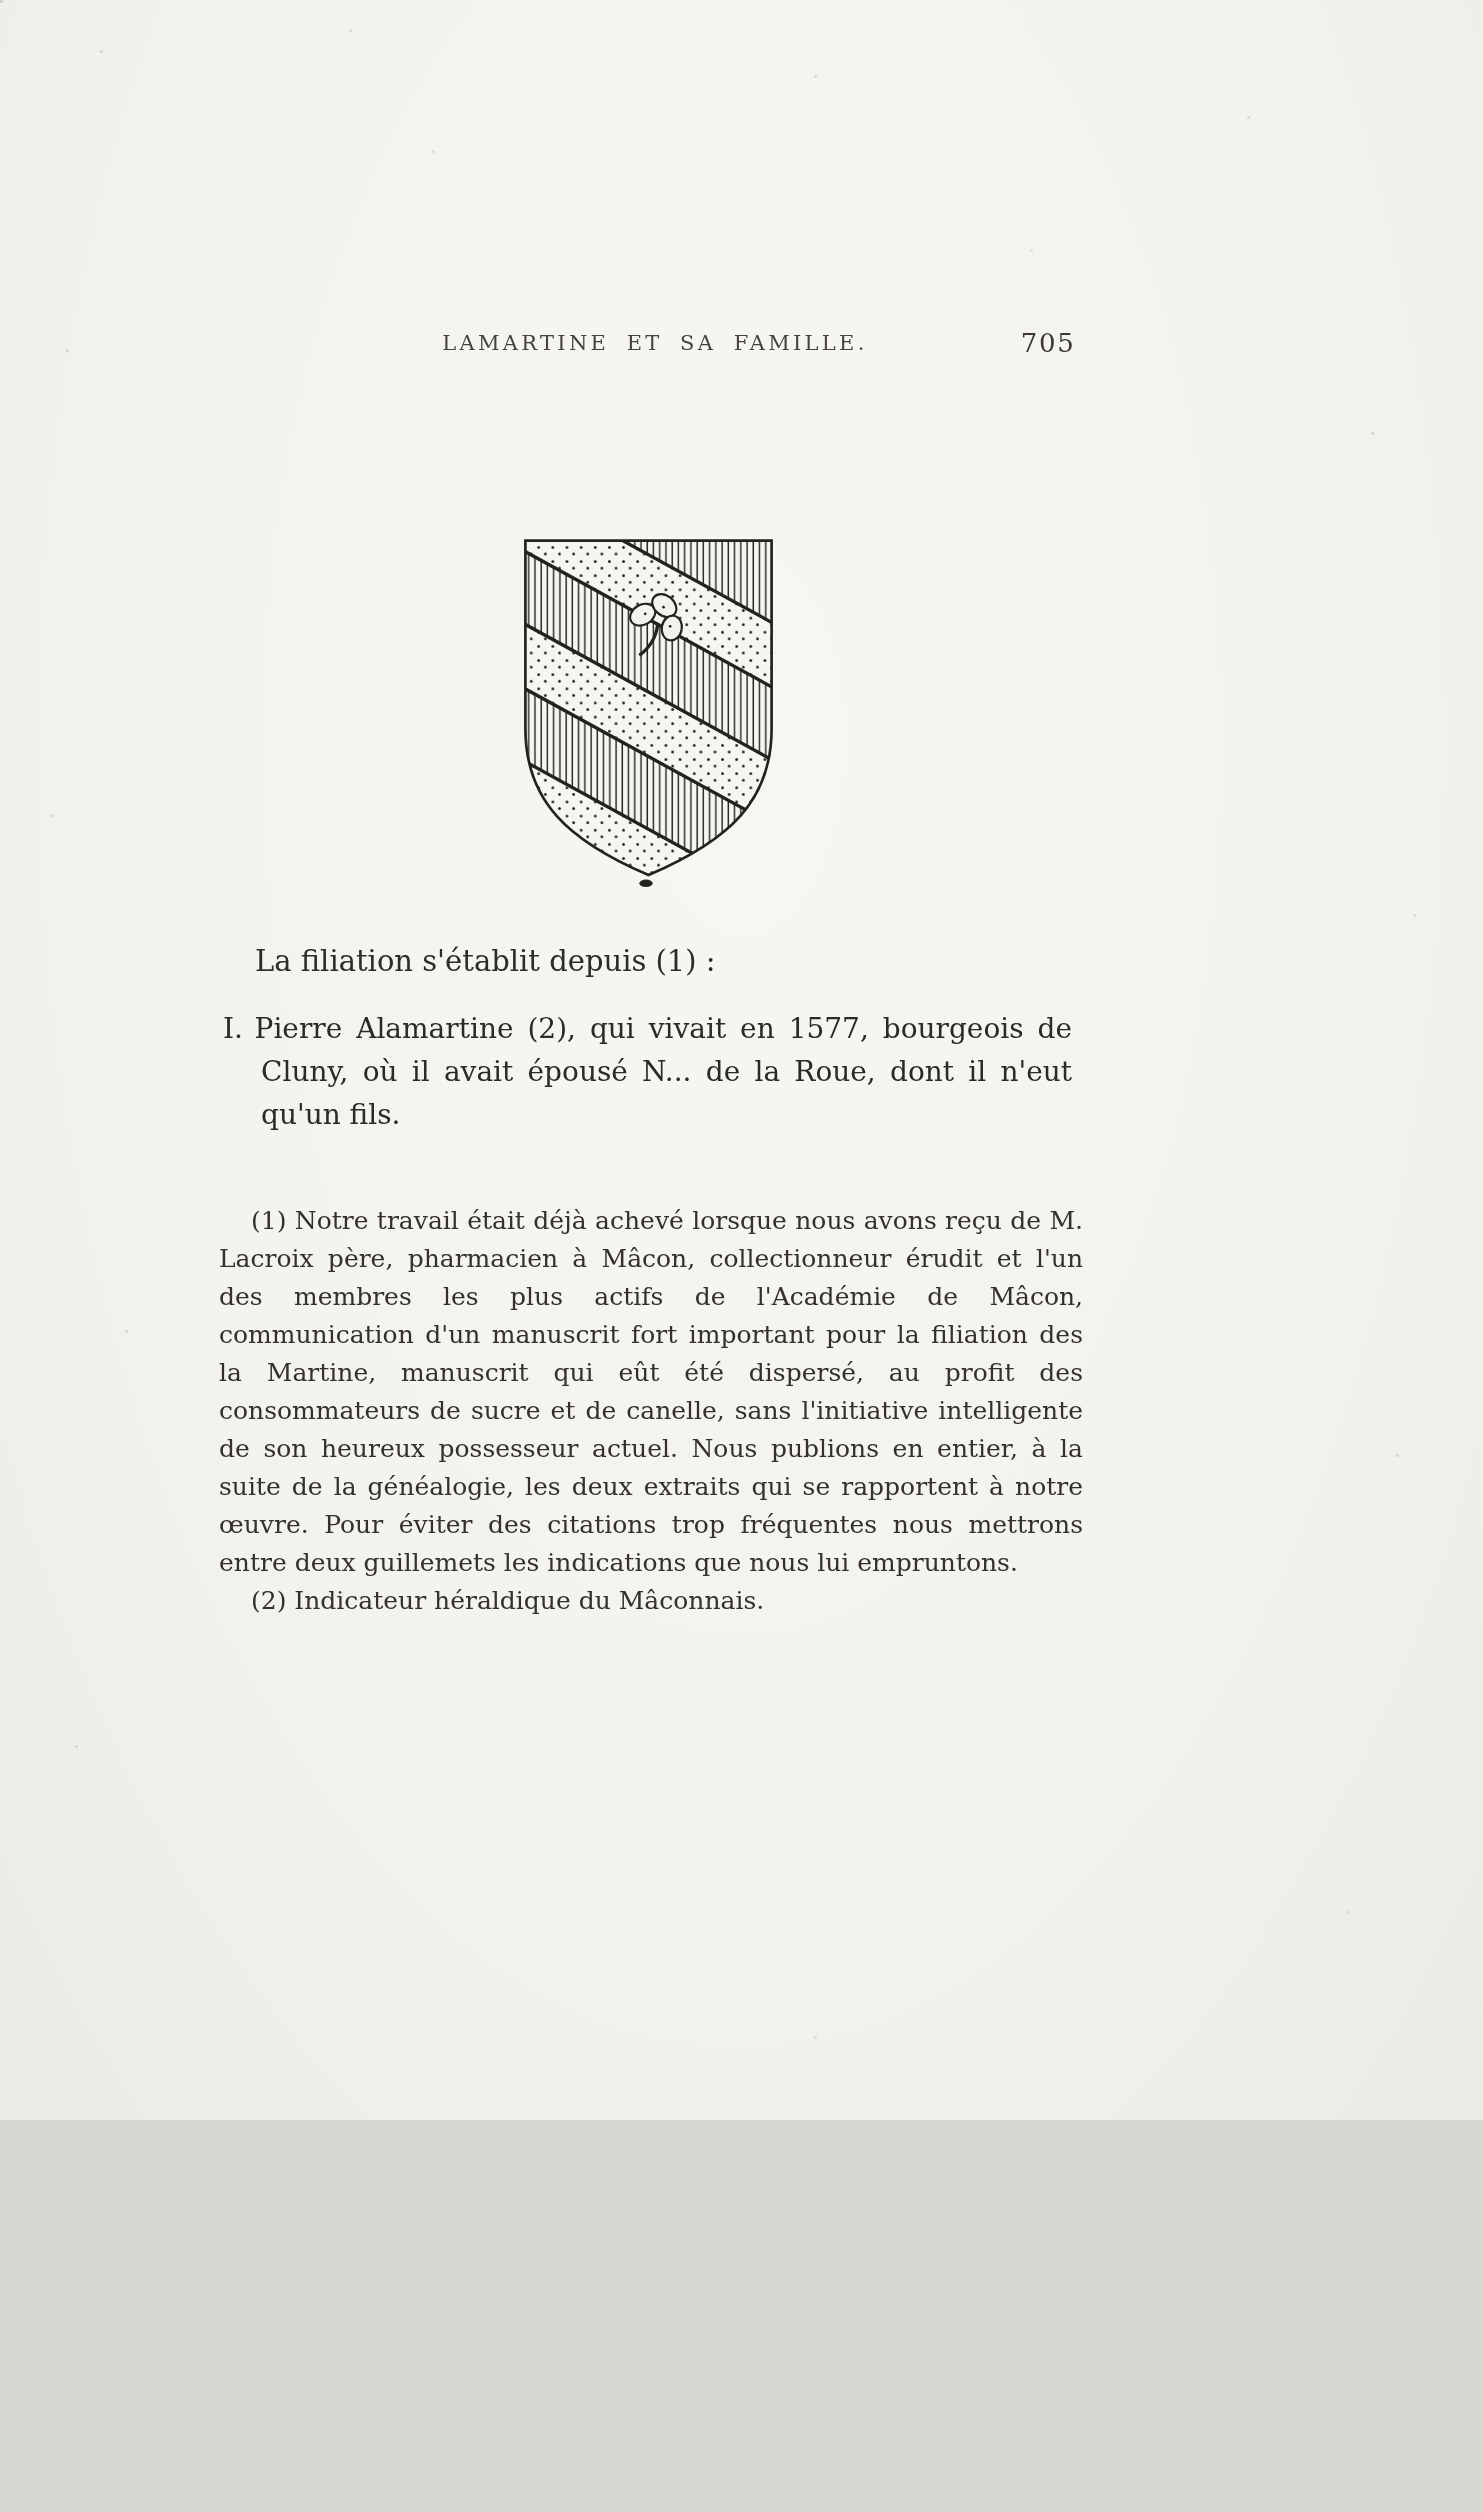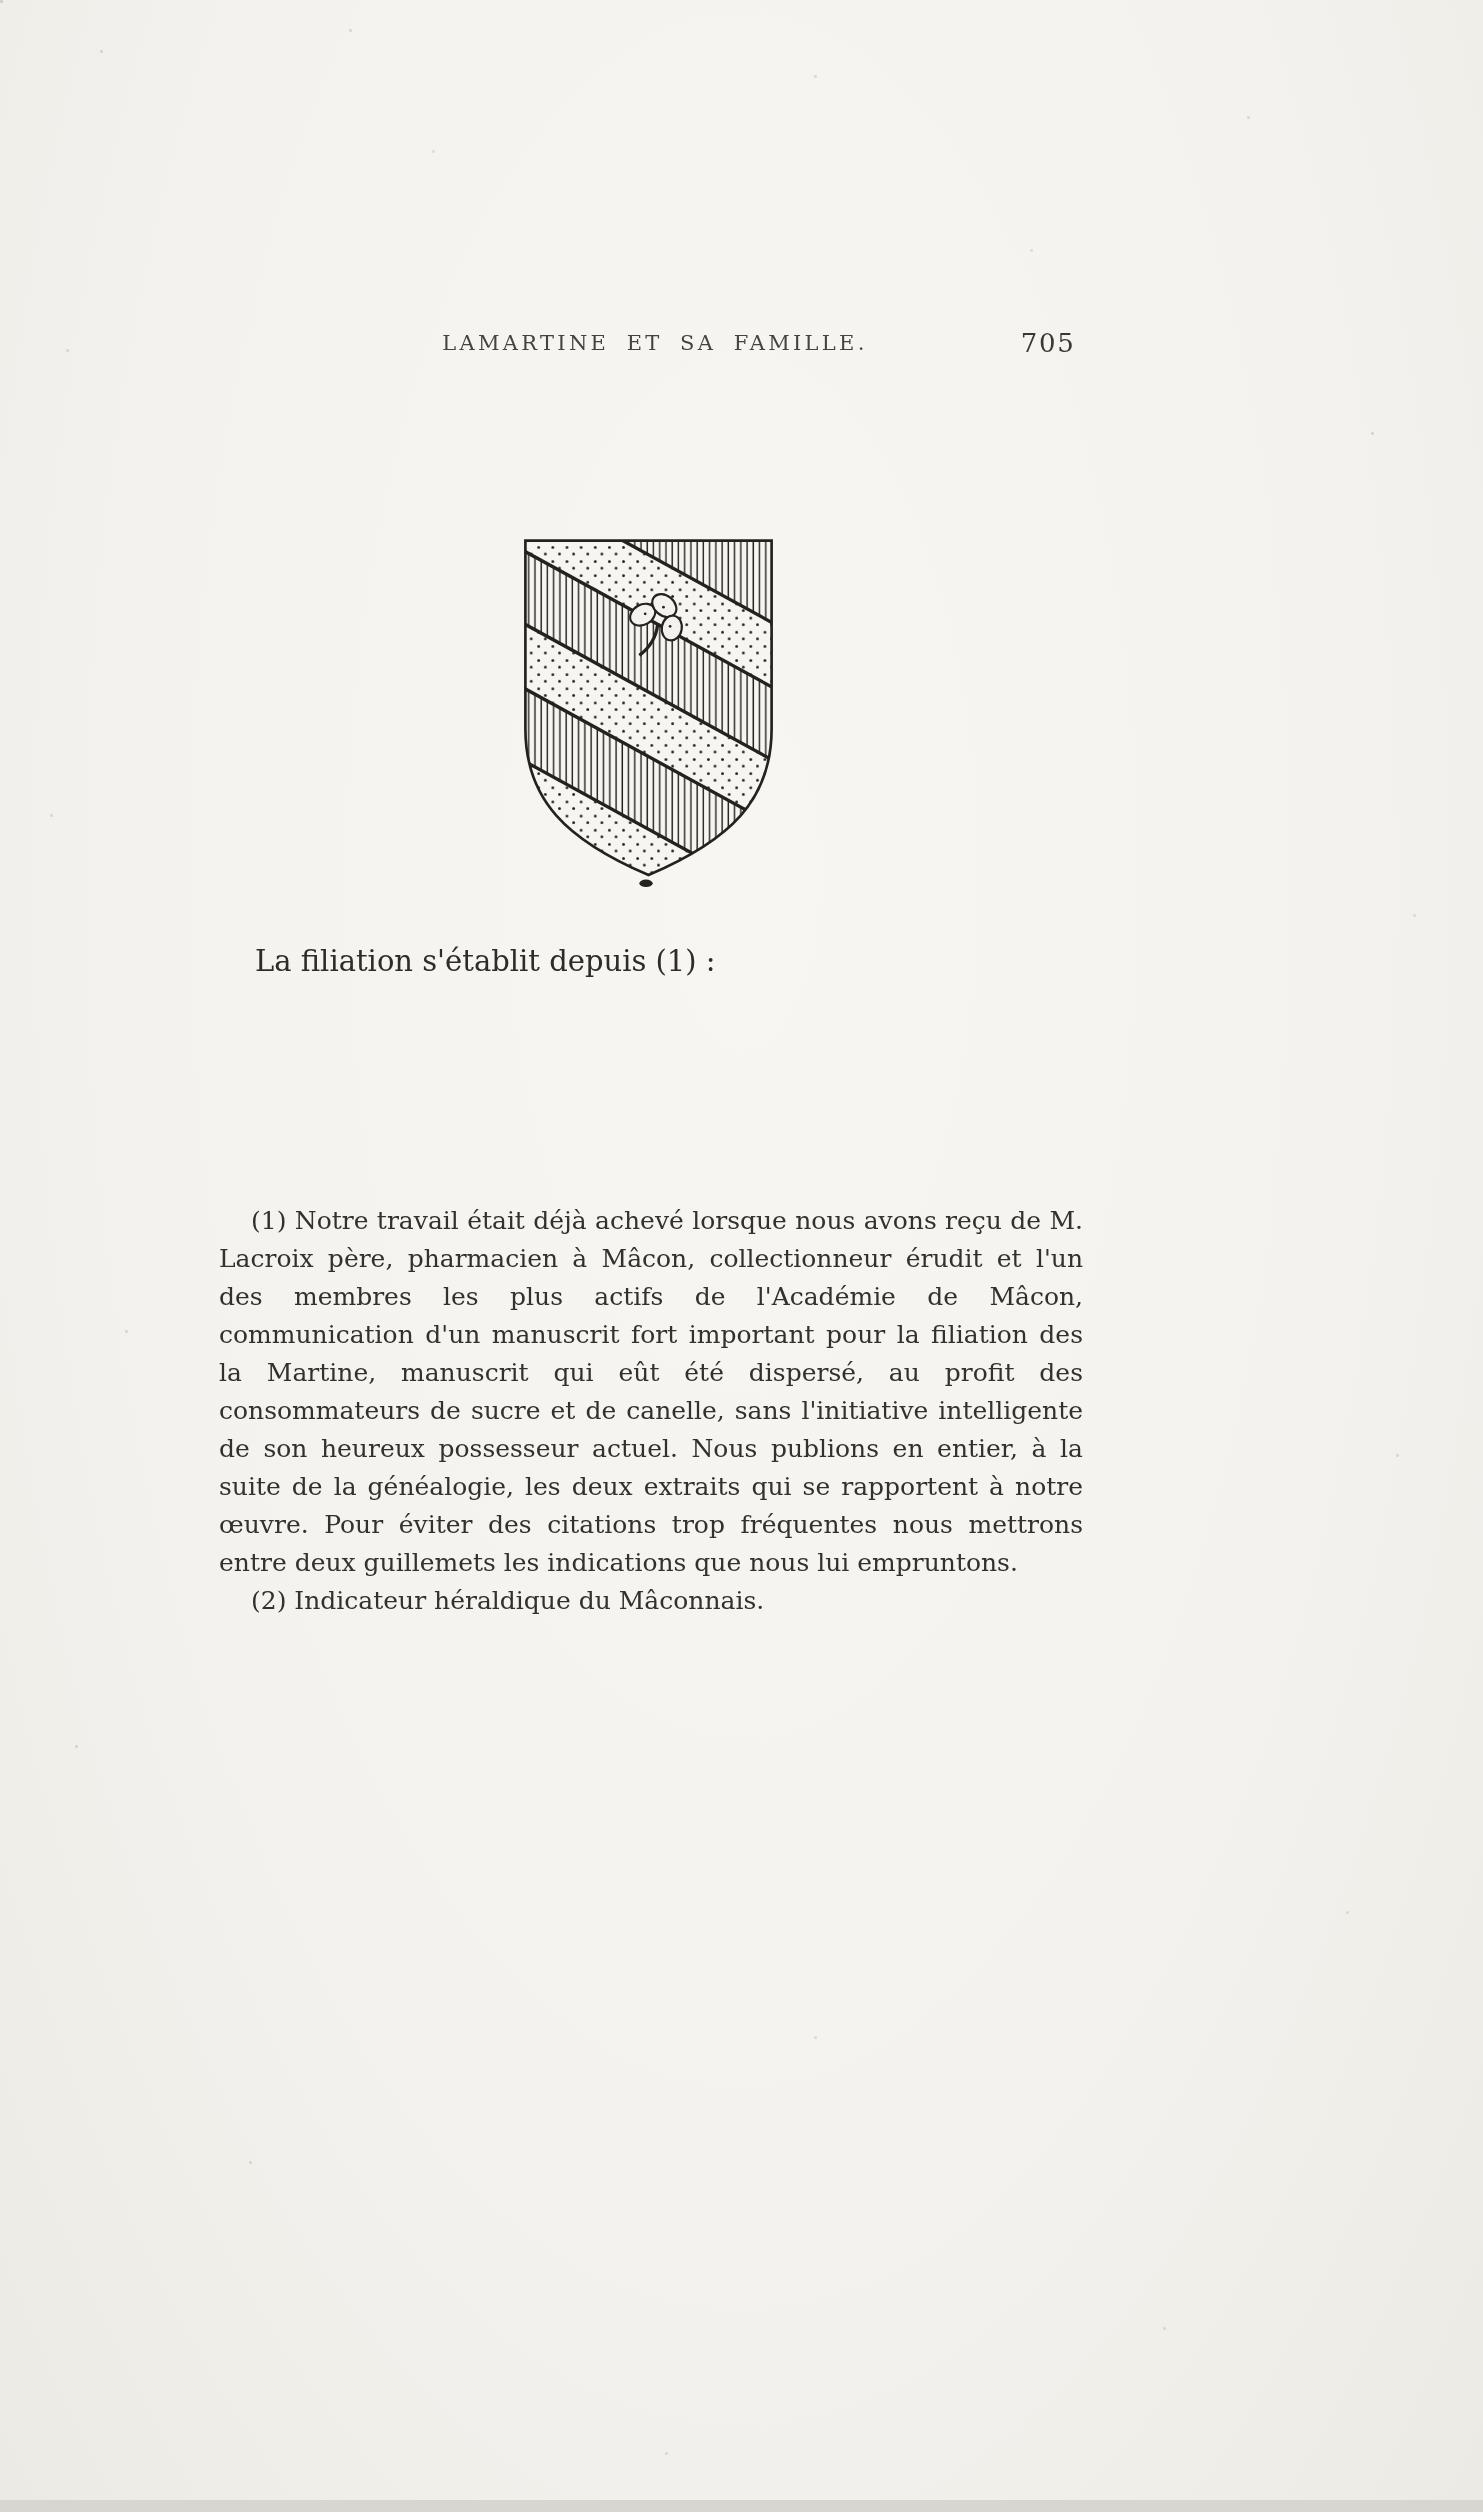--- a/index.html
+++ b/index.html
@@ -1,18 +1,18 @@
 <!DOCTYPE html>
 <html style="font-size:13.3px"><head>
 <meta charset="utf-8">
 <style>
   html,body { margin:0; padding:0; background:#d8d6d0; }
   .page {
     position:relative;
-    width:1483px; height:2500px;
+    width:1483px; height:2120px;
     margin:0 auto;
     background:#f4f3ef;
     background-image: radial-gradient(ellipse at 50% 35%, #f7f6f2 0%, #f3f2ee 60%, #eceae4 100%);
     overflow:hidden;
     font-family:"DejaVu Serif","Liberation Serif",serif;
     color:#2f2d28;
   }
   .speckles{
     position:absolute; top:0; left:0; width:2.5px; height:2.5px; border-radius:50%;
     background:rgba(70,68,60,0.20);
@@ -110,19 +110,24 @@
           <circle cx="196" cy="117" r="1.6" fill="#23221e" stroke="none"></circle>
         </g>
       </g>
       <path d="M22 14 H 318 V 240 C 318 326 268 374 170 416 C 72 374 22 326 22 240 Z" fill="none" stroke="#23221e" stroke-width="3.2"></path>
       <ellipse cx="167" cy="426" rx="8" ry="4.5" fill="#23221e"></ellipse>
     </svg>
   </div>
 
   <div class="heading">La filiation s'établit depuis (1) :</div>
 
+  <div class="entry">
+    <p>
+      <span class="numeral">I.</span><span>Pierre Alamartine (2), qui vivait en 1577, bourgeois de Cluny, où il avait épousé N... de la Roue, dont il n'eut qu'un fils.</span>
+    </p>
+  </div>
 
   <div class="footnotes">
     <p class="indent">(1) Notre travail était déjà achevé lorsque nous avons reçu de M. Lacroix père, pharmacien à Mâcon, collectionneur érudit et l'un des membres les plus actifs de l'Académie de Mâcon, communication d'un manuscrit fort important pour la filiation des la Martine, manuscrit qui eût été dispersé, au profit des consommateurs de sucre et de canelle, sans l'initiative intelligente de son heureux possesseur actuel. Nous publions en entier, à la suite de la généalogie, les deux extraits qui se rapportent à notre œuvre. Pour éviter des citations trop fréquentes nous mettrons entre deux guillemets les indications que nous lui empruntons.</p>
     <p class="indent">(2) Indicateur héraldique du Mâconnais.</p>
   </div>
 </div>
 
 
 </body></html>

